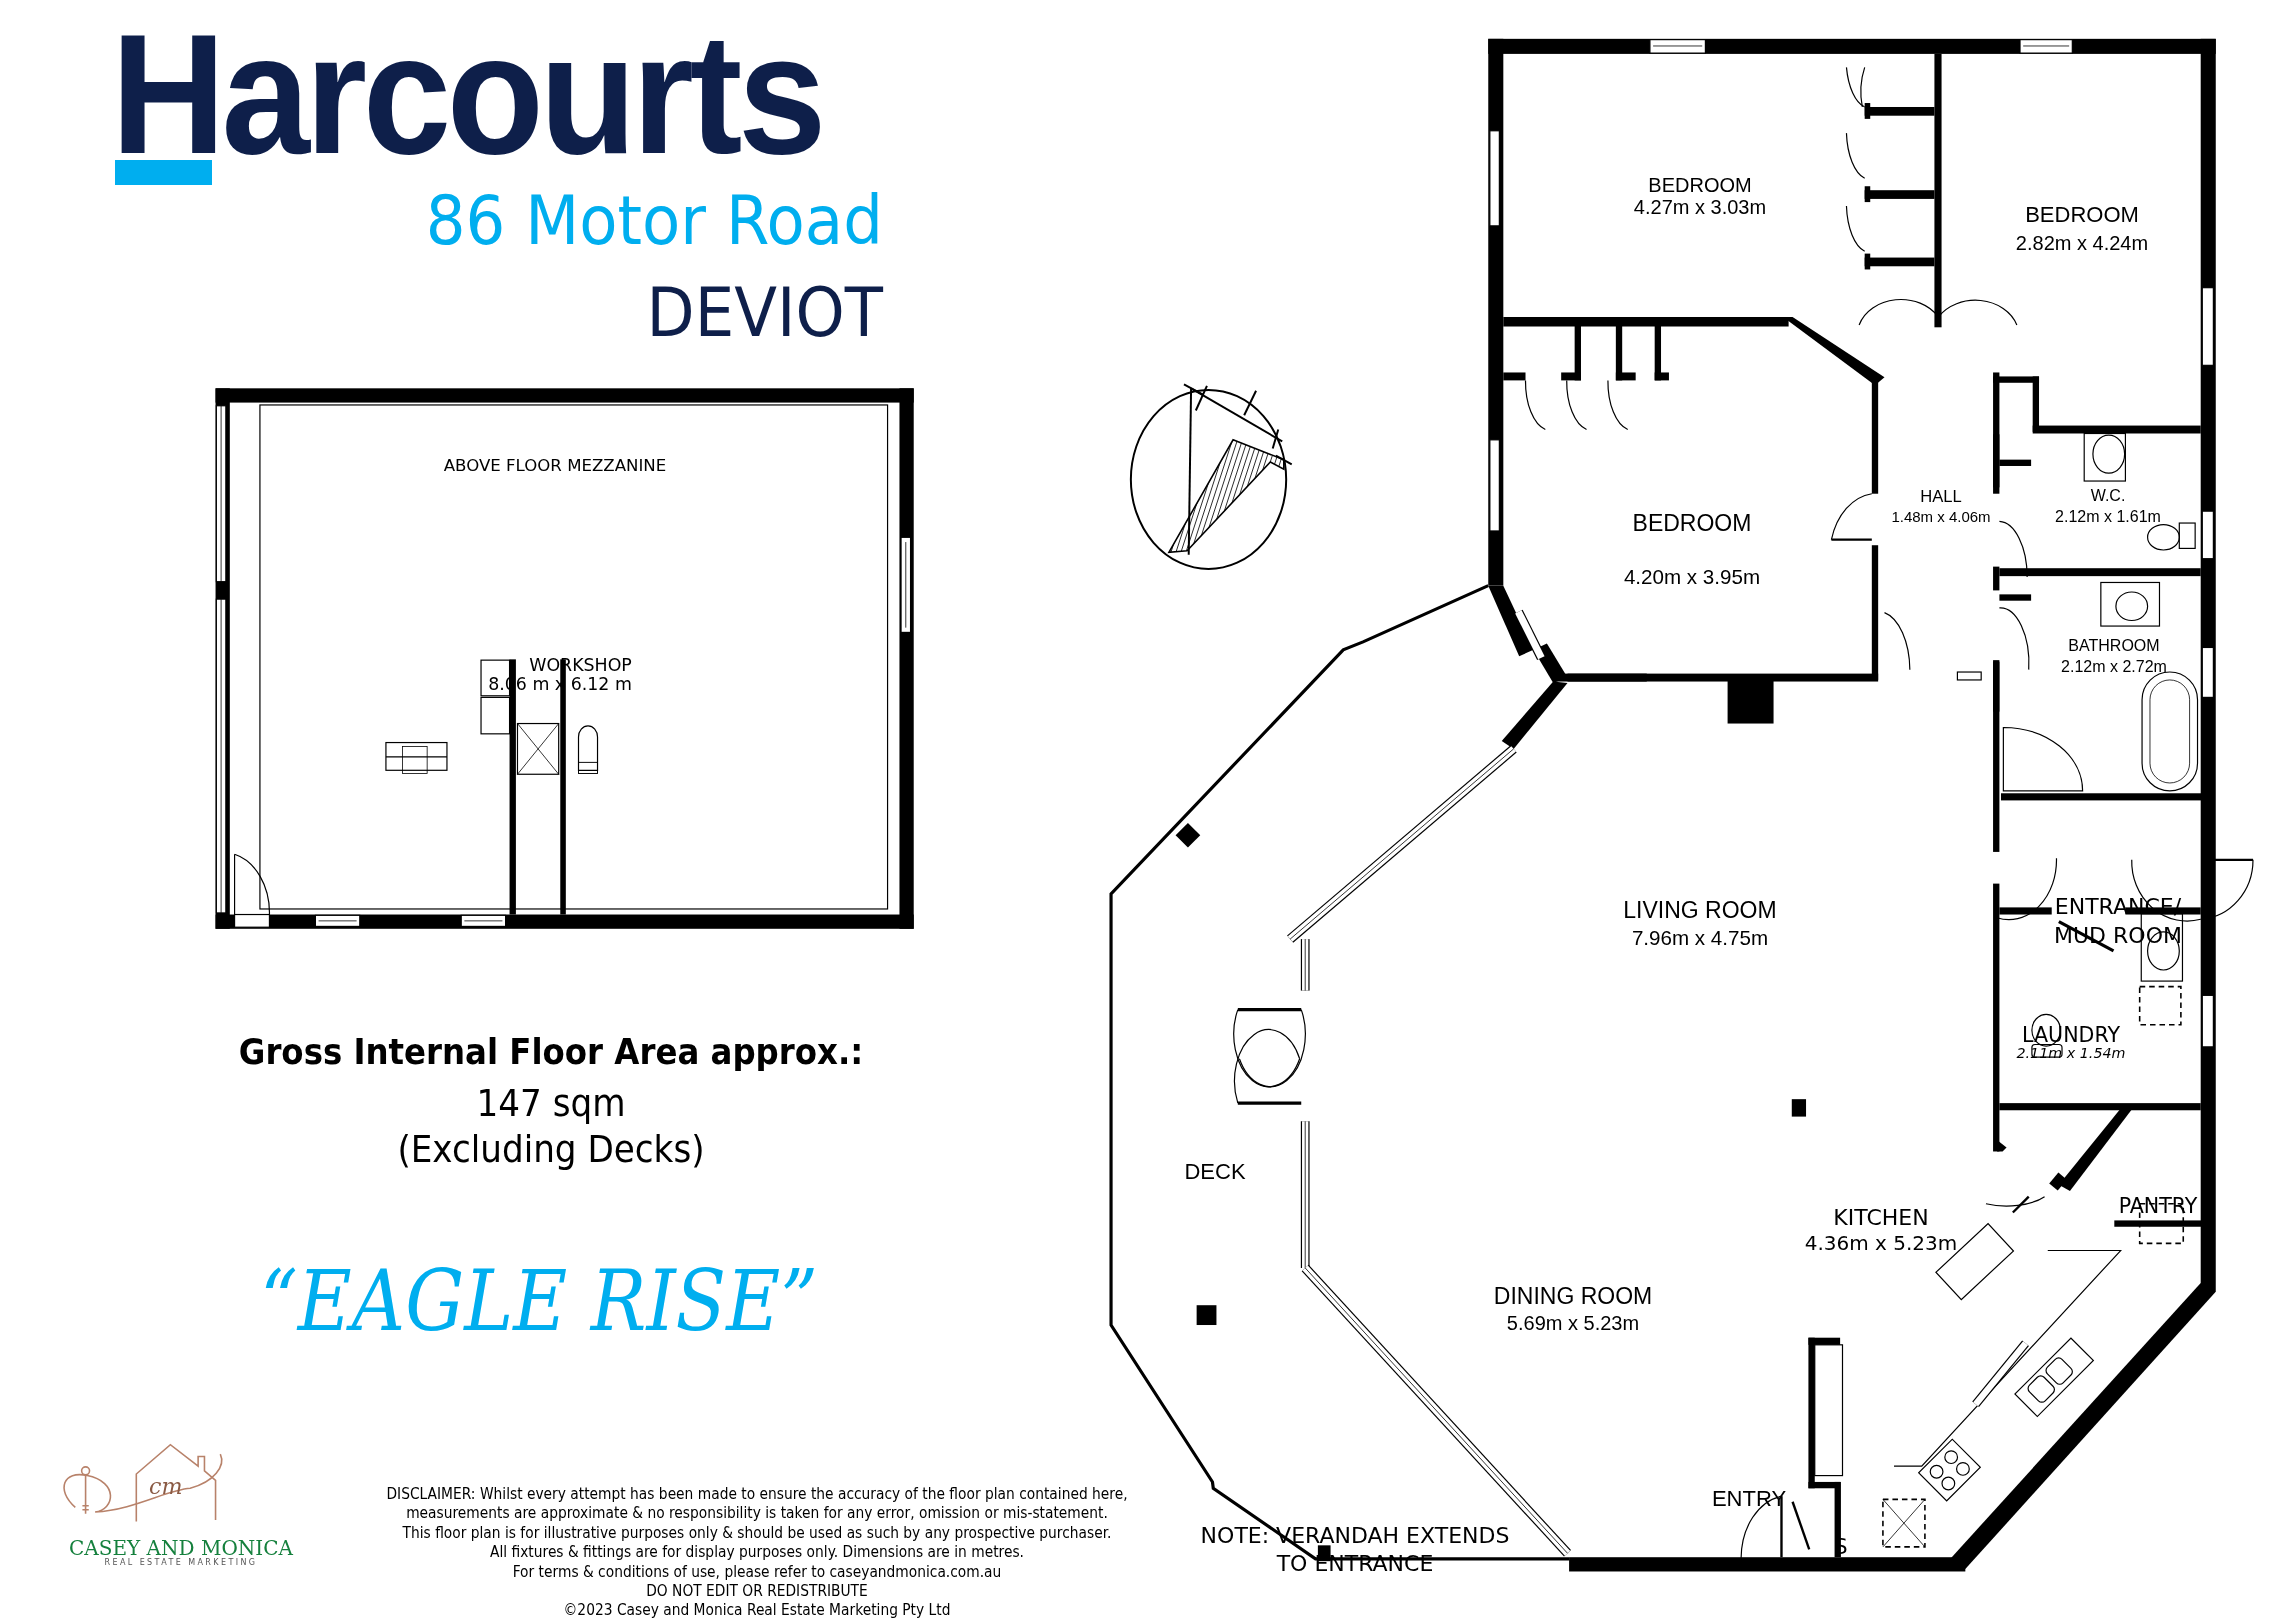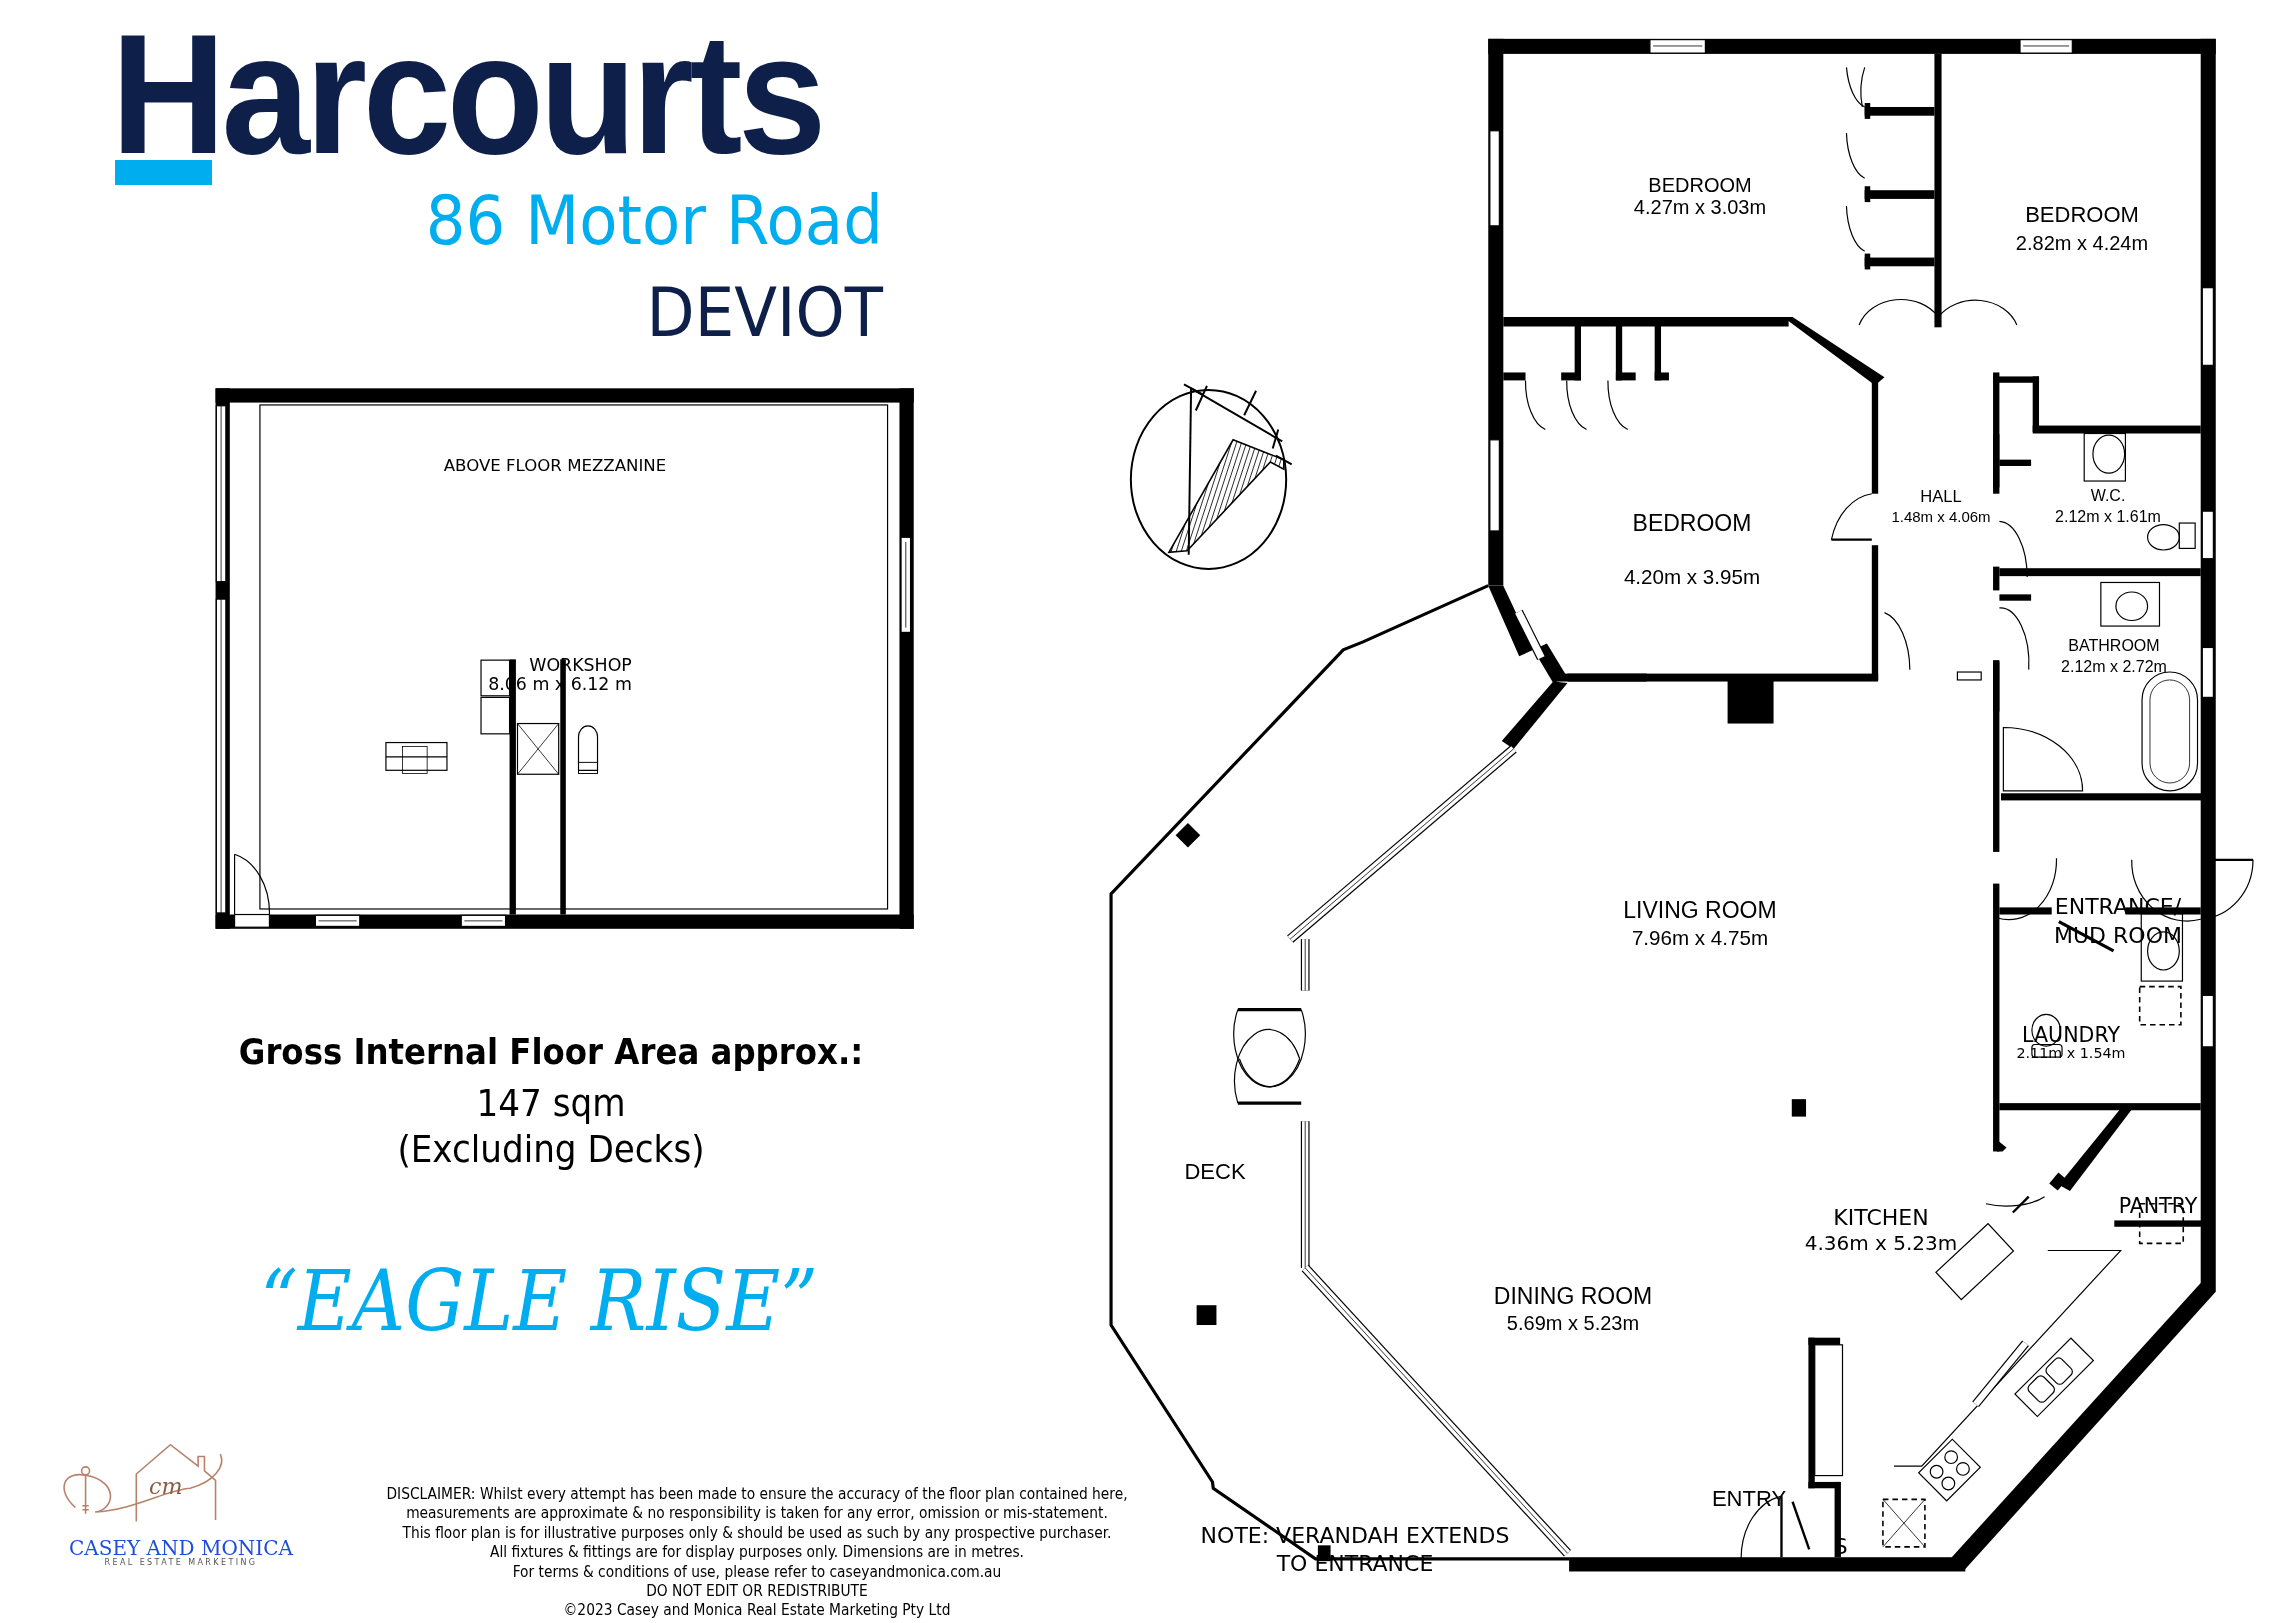--- a/index.html
+++ b/index.html
@@ -9,21 +9,21 @@
   .brand-bar{left:115px;top:160px;width:97px;height:24.6px;}
   .addr1{right:1412px;top:187px;font-family:"DejaVu Sans",sans-serif;font-size:68px;line-height:1;white-space:nowrap;transform:scaleX(0.92);transform-origin:right top;}
   .addr2{right:1412px;top:279px;font-family:"DejaVu Sans",sans-serif;font-size:68px;line-height:1;white-space:nowrap;transform:scaleX(0.92);transform-origin:right top;}
   .area{left:0;width:1102px;text-align:center;font-family:"DejaVu Sans",sans-serif;line-height:1;}
   .area-title{top:1034px;font-size:36px;font-weight:bold;transform:scaleX(0.9);}
   .area-val{top:1084px;font-size:38px;transform:scaleX(0.9);}
   .area-note{top:1130px;font-size:38px;transform:scaleX(0.9);}
   .name{left:0;width:1078px;top:1259px;text-align:center;font-family:"DejaVu Serif",serif;font-style:italic;font-size:84px;line-height:1;transform:scaleX(0.88);}
   .disc{left:305px;width:904px;top:1485px;text-align:center;font-family:"DejaVu Sans",sans-serif;font-size:15px;line-height:19.4px;transform:scaleX(0.92);}
   .disc div{white-space:nowrap;}
-  .cm-name{left:54px;width:254px;top:1538px;text-align:center;font-family:"DejaVu Serif",serif;font-size:20px;letter-spacing:0px;line-height:1;color:#1d4ed8;white-space:nowrap;}
+  .cm-name{left:54px;width:254px;top:1538px;text-align:center;font-family:"DejaVu Serif",serif;font-size:20px;letter-spacing:0px;line-height:1;color:#15803d;white-space:nowrap;}
   .cm-sub{left:54px;width:254px;top:1558px;text-align:center;font-family:"DejaVu Sans",sans-serif;font-size:8px;letter-spacing:2.4px;color:#555;white-space:nowrap;}
   .lbl{position:absolute;font-family:"Liberation Sans",sans-serif;text-align:center;line-height:1.1;white-space:nowrap;transform:translateX(-50%);}
   .lbl .t{display:block;}
   .lbl .d{display:block;}
   .wk{font-family:"DejaVu Sans",sans-serif;margin-top:20px;}
   svg{position:absolute;left:0;top:0;}
 </style>
 </head>
 <body>
 
@@ -338,21 +338,21 @@
 <div class="lbl" style="left:2114px;top:636px;font-size:16px;line-height:1.3;">
   <span class="t">BATHROOM</span>
     <span class="d">2.12m x 2.72m</span>
 </div>
 <div class="lbl wk" style="left:2118px;top:873px;font-size:22px;line-height:1.3;">
   <span class="t">ENTRANCE/</span>
     <span class="d">MUD ROOM</span>
 </div>
 <div class="lbl wk" style="left:2071px;top:1005px;font-size:20.6px;line-height:1.0;">
   <span class="t">LAUNDRY</span>
-    <span class="d" style="font-size:14.3px;">2.11m x 1.54m</span>
+    <span class="d" style="font-size:14.3px;font-style:italic;">2.11m x 1.54m</span>
 </div>
 <div class="lbl" style="left:1700px;top:896px;font-size:23px;line-height:1.25;">
   <span class="t">LIVING ROOM</span>
     <span class="d" style="font-size:20.6px;">7.96m x 4.75m</span>
 </div>
 <div class="lbl wk" style="left:1881px;top:1185px;font-size:22px;line-height:1.2;">
   <span class="t">KITCHEN</span>
     <span class="d" style="font-size:20px;">4.36m x 5.23m</span>
 </div>
 <div class="lbl wk" style="left:2158px;top:1175px;font-size:20.6px;">

